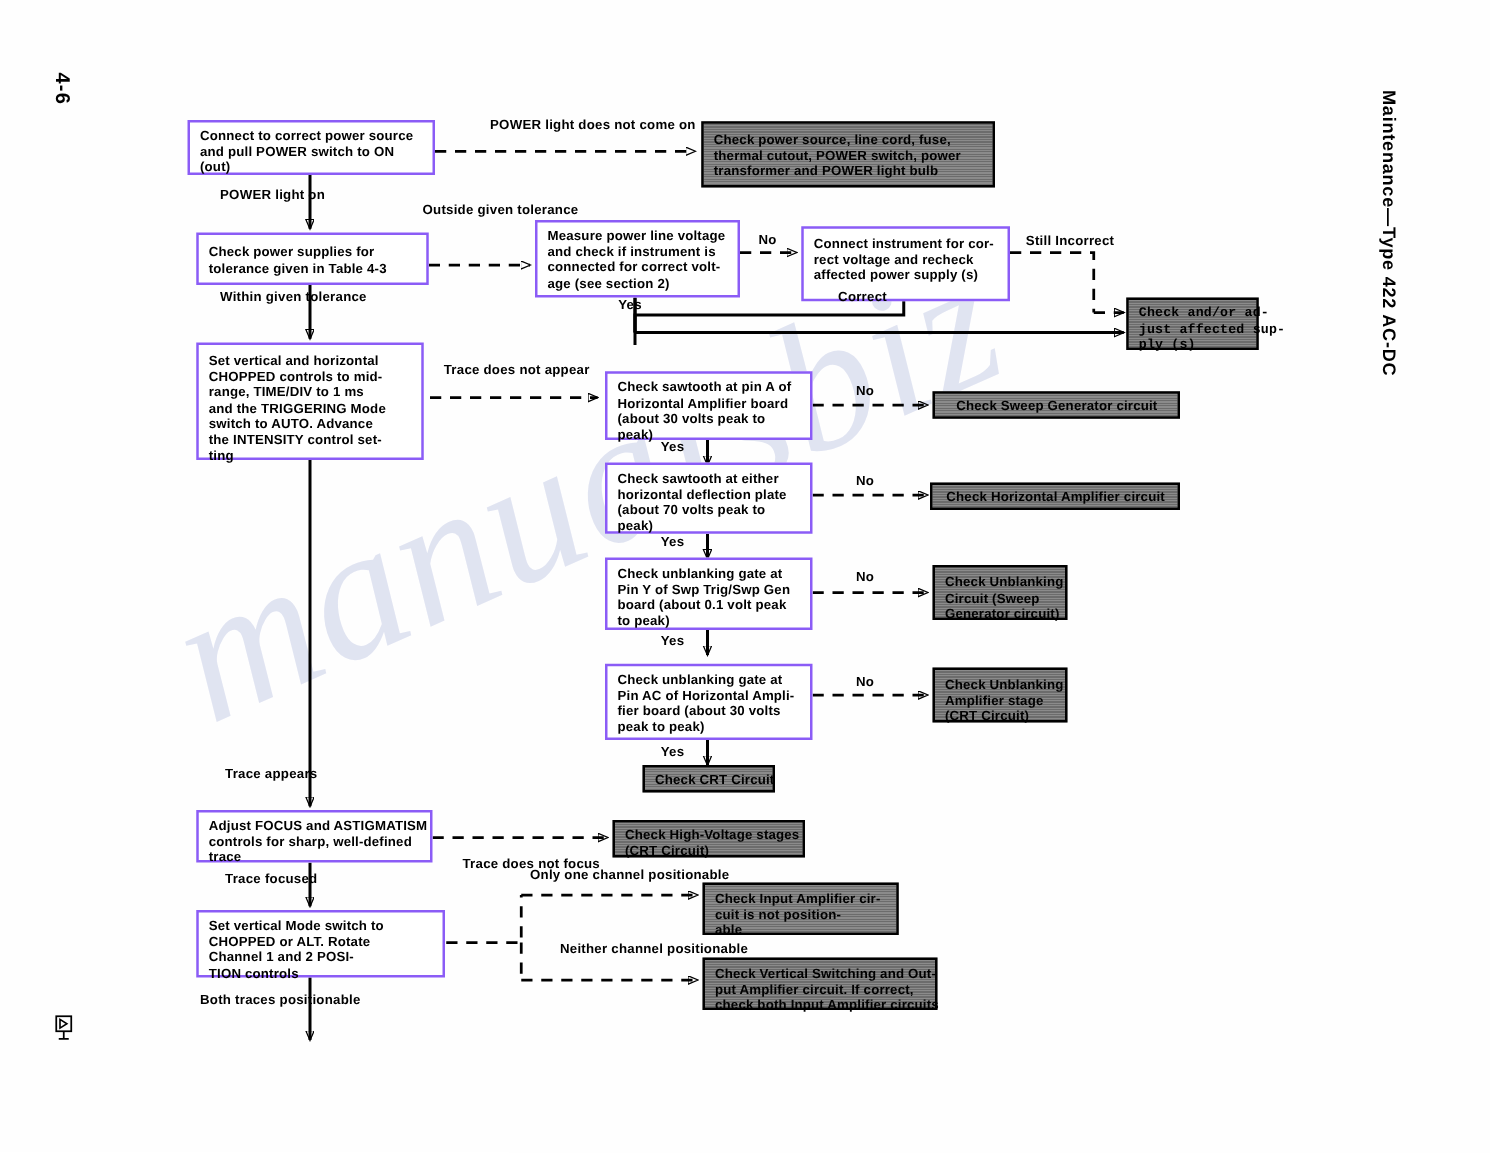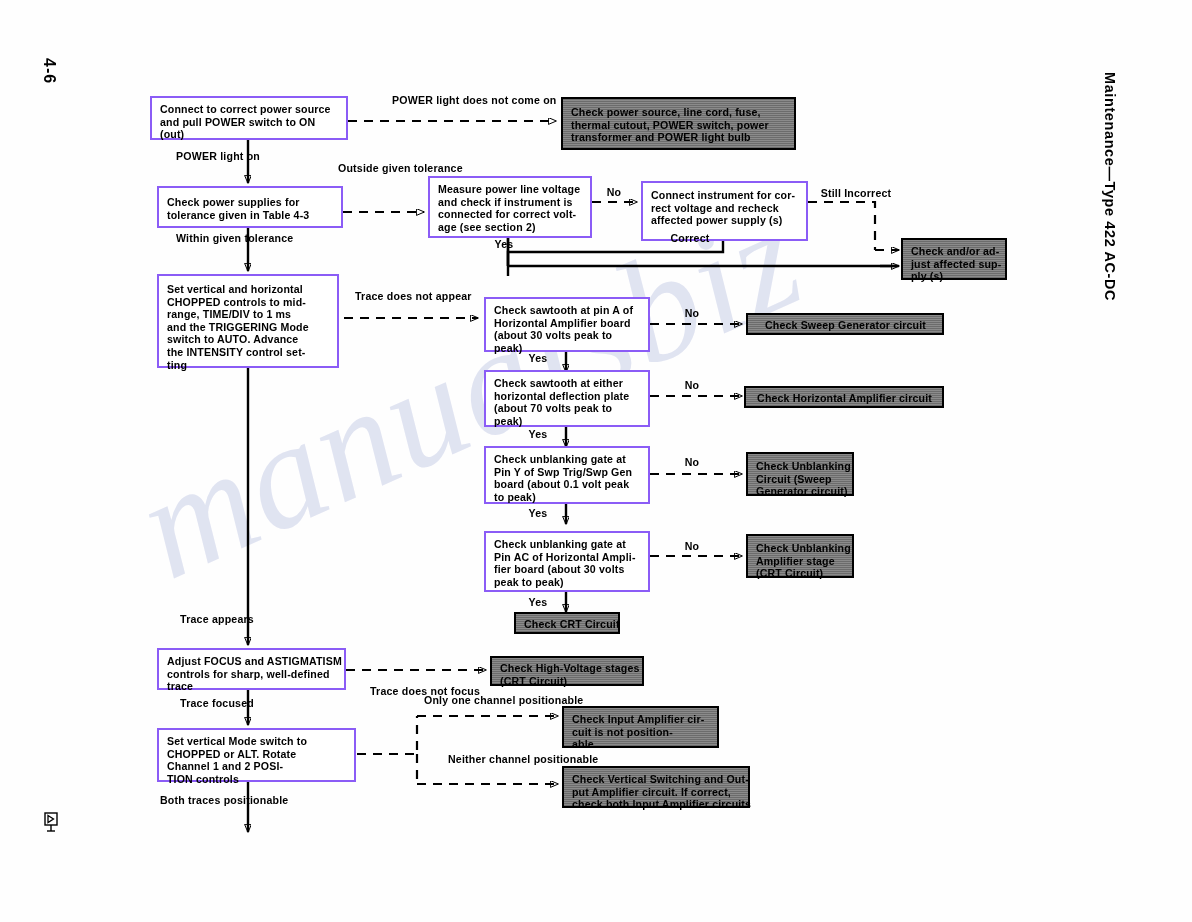--- a/index.html
+++ b/index.html
@@ -209,21 +209,21 @@
     <span class="ln">connected  for  correct  volt-</span>
     <span class="ln">age  (see  section  2)</span>
   </div>
 
   <div class="box" style="left:641px;top:181px;width:167px;height:60px;padding-top:6px;">
     <span class="ln">Connect  instrument  for  cor-</span>
     <span class="ln">rect   voltage   and   recheck</span>
     <span class="ln">affected   power   supply (s)</span>
   </div>
 
-  <div class="box shaded" style="left:901px;top:238px;width:106px;height:42px;padding-top:5px;">
+  <div class="box shaded" style="left:901px;top:238px;width:106px;height:42px;padding-top:5px;font-family:Liberation Mono, monospace;">
     <span class="ln">Check and/or ad-</span>
     <span class="ln">just affected sup-</span>
     <span class="ln">ply (s)</span>
   </div>
 
   <div class="box" style="left:157px;top:274px;width:182px;height:94px;padding-top:7px;">
     <span class="ln">Set  vertical  and  horizontal</span>
     <span class="ln">CHOPPED  controls  to  mid-</span>
     <span class="ln">range,  TIME/DIV  to  1 ms</span>
     <span class="ln">and  the  TRIGGERING  Mode</span>

